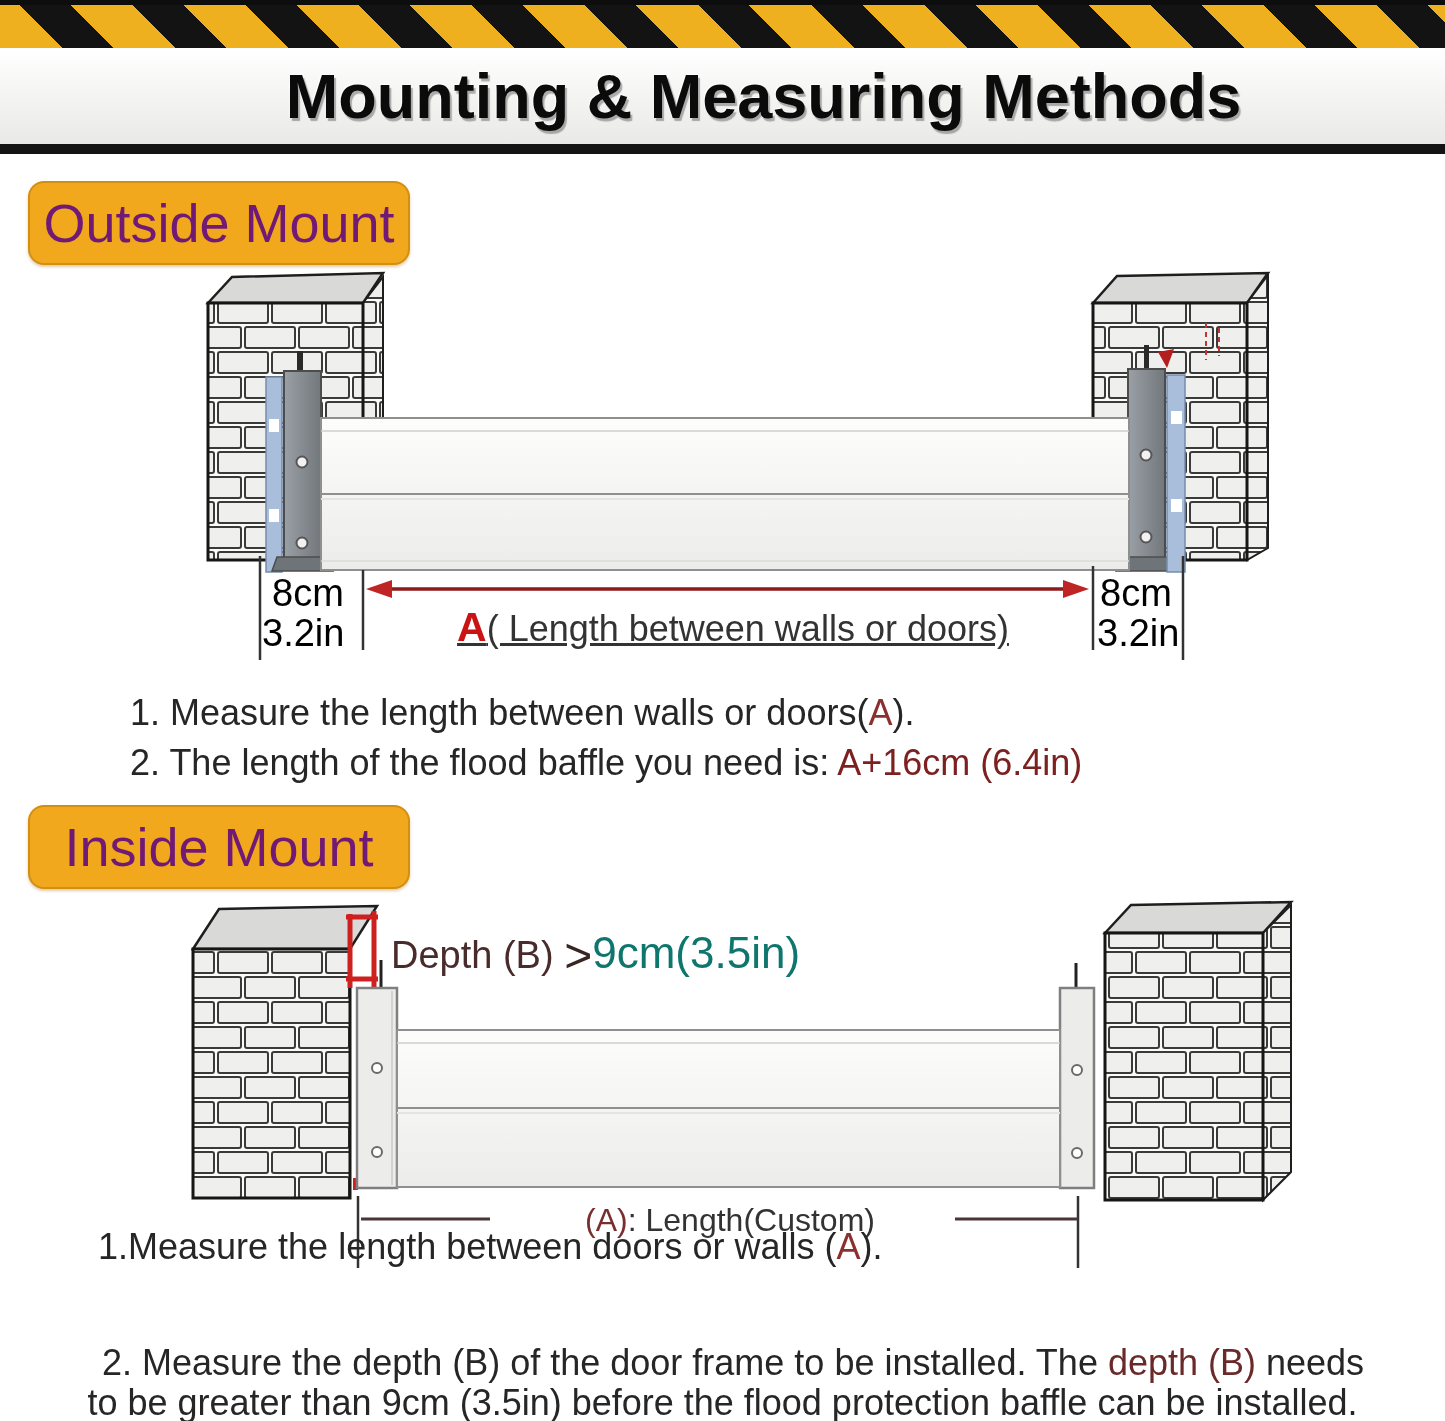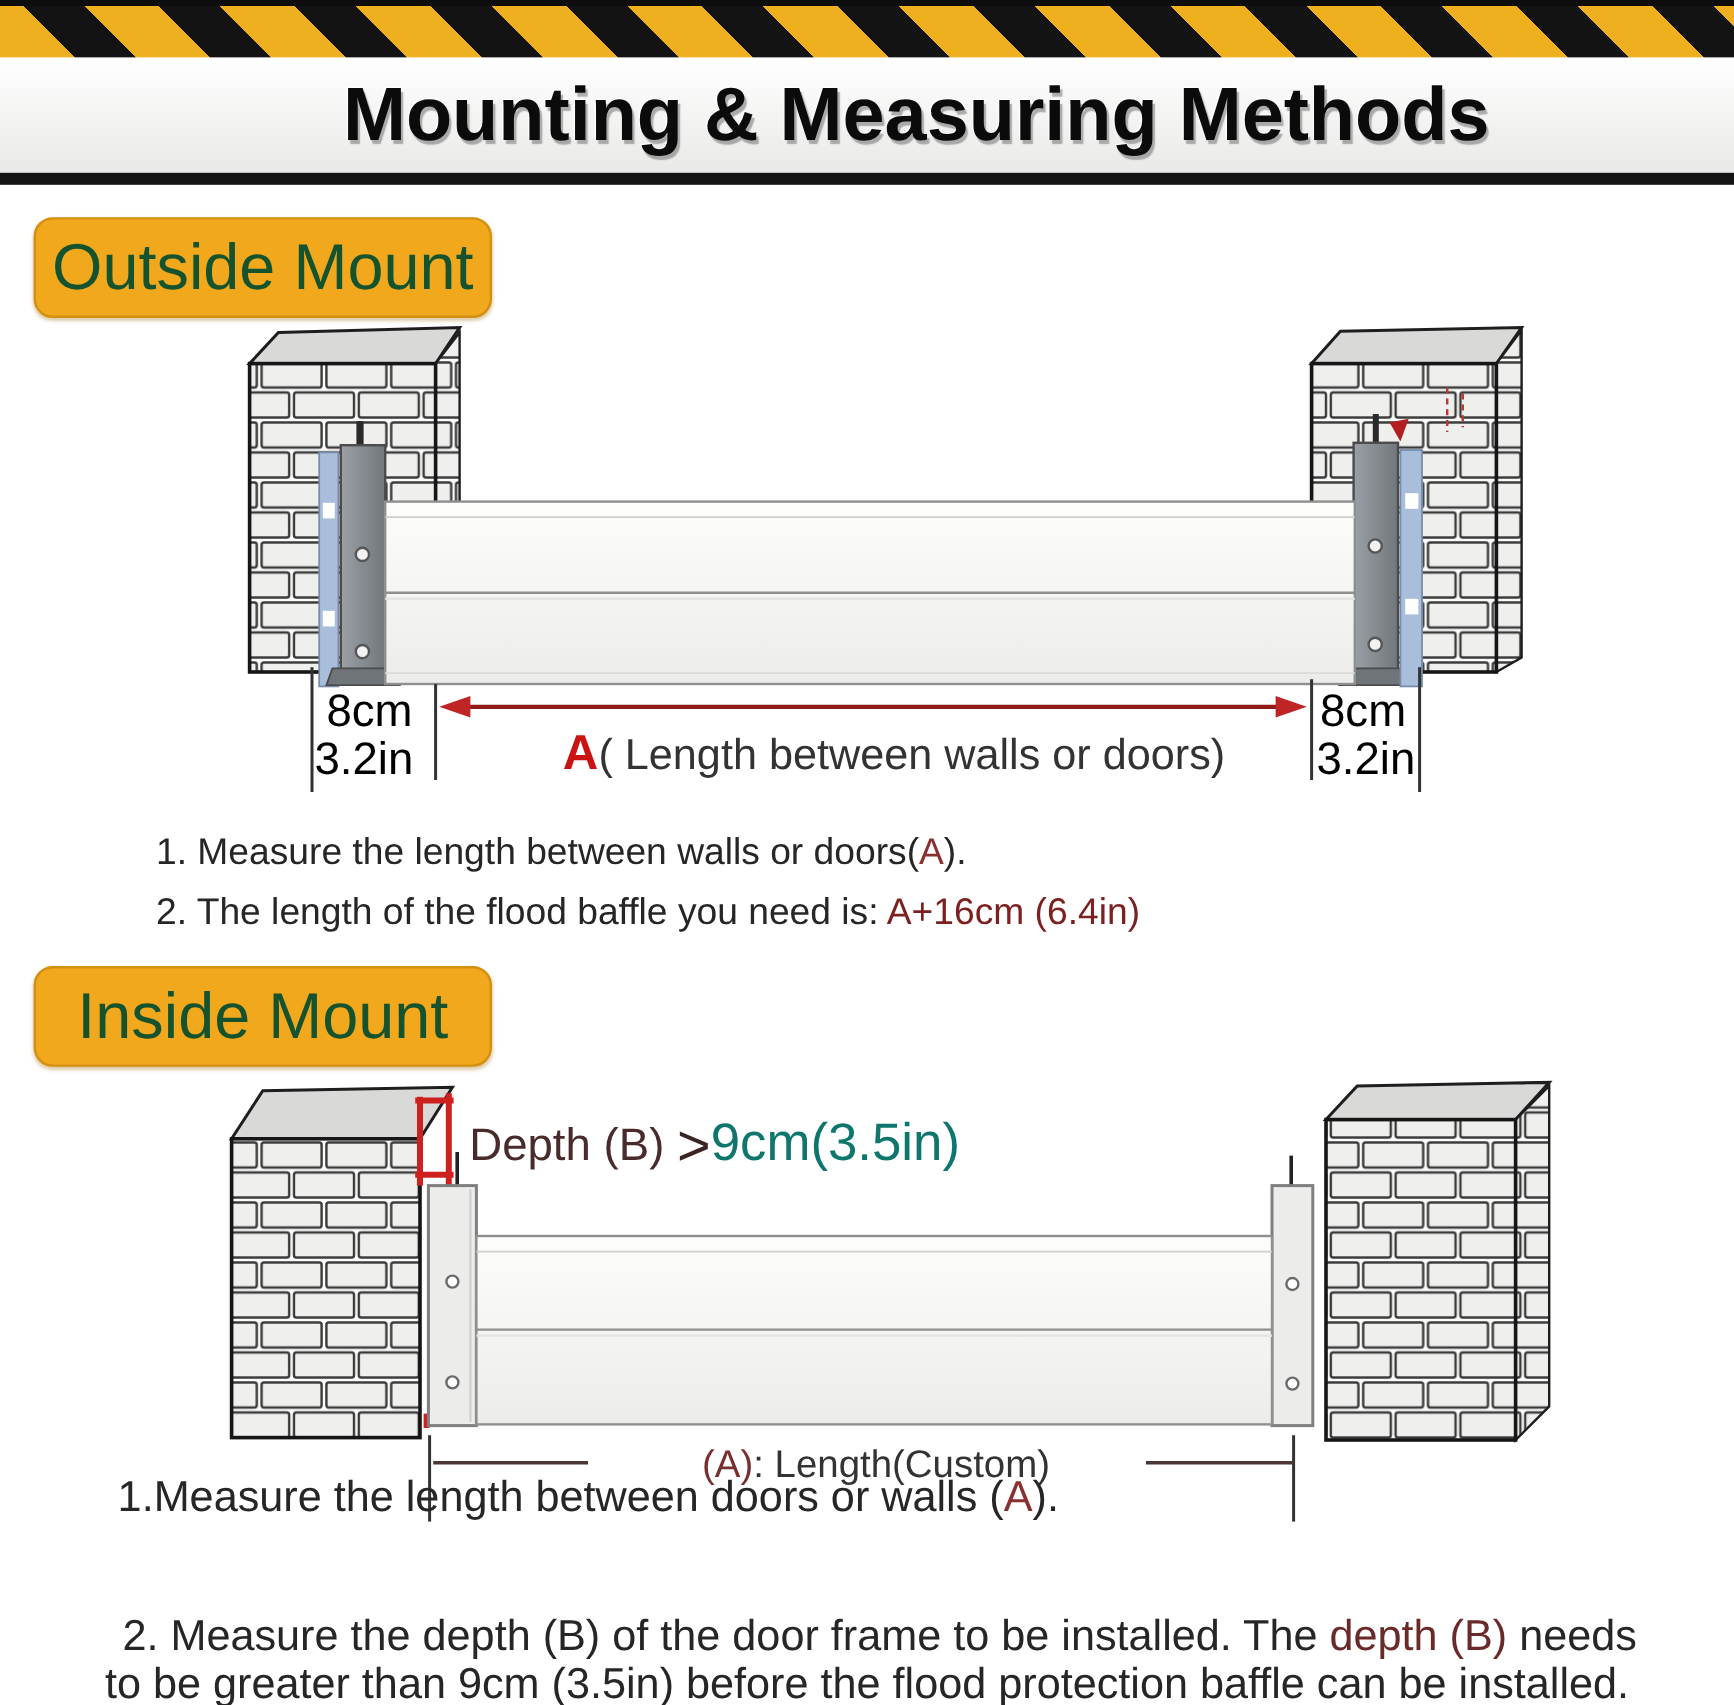--- a/index.html
+++ b/index.html
@@ -14,37 +14,37 @@
               background:linear-gradient(#ffffff,#e9e9e7);
               display:flex;align-items:center;justify-content:center;padding-left:41px;}
   .title-text{font-size:63px;font-weight:700;color:#0b0b0b;letter-spacing:0px;
               text-shadow:2px 3px 1px rgba(110,110,110,.55),-1px -1px 0 rgba(255,255,255,.9);
               white-space:nowrap;}
   .bottom-black{left:0;top:144px;width:1445px;height:10px;background:#141414;}
   
   .badge{width:382px;height:84px;border-radius:16px;background:#f2a81d;
          border:2px solid #d28f10;box-sizing:border-box;
          display:flex;align-items:center;justify-content:center;
-         font-size:54px;color:#14532d;box-shadow:0 2px 3px rgba(160,110,10,.35);
+         font-size:54px;color:#701a75;box-shadow:0 2px 3px rgba(160,110,10,.35);
          white-space:nowrap;}
   .badge-outside{left:28px;top:181px;}
   .badge-inside{left:28px;top:805px;}
   
   .diagram-svg{left:0;top:0;width:1445px;height:1421px;z-index:1;}
   
   .lbl{z-index:3;white-space:nowrap;color:#333;}
   .dim{font-size:38px;color:#000000;}
-  .span-label{left:400px;top:604px;width:690px;text-align:center;font-size:36px;color:#333;}
+  .span-label{left:388px;top:604px;width:690px;text-align:center;font-size:36px;color:#333;text-decoration:underline;}
   .span-label .var{color:#cc1313;font-weight:700;font-size:41px;}
   .depth-label{left:391px;top:928px;font-size:38px;color:#4a2b2b;}
   .depth-label .gt{font-size:48px;color:#3a2424;vertical-align:-4px;}
   .depth-label .val{font-size:44px;color:#0f766e;}
   .len-label{left:495px;top:1202px;width:470px;text-align:center;font-size:32px;color:#333;}
   .len-label .var{color:#7a2f2f;}
-  .step{font-size:31px;color:#262626;white-space:nowrap;z-index:3;}
+  .step{font-size:36px;color:#262626;white-space:nowrap;z-index:3;}
   .step-in{font-size:36px;}
   .em-a{color:#8a3030;}
   .em-red{color:#7c2020;}
   .em-maroon{color:#6b2a2a;}
   .center-line{left:0;width:1445px;text-align:center;}
 </style>
 </head>
 <body>
 
 <div class="abs top-black"></div>

